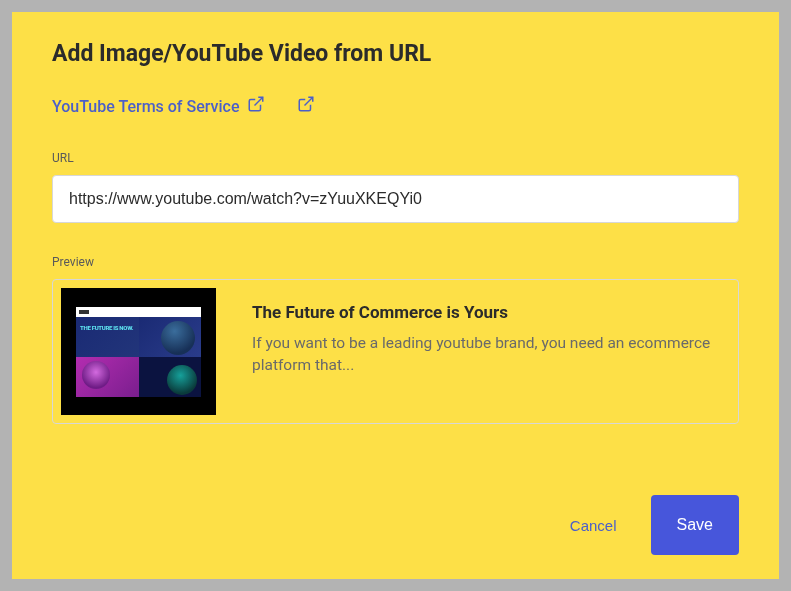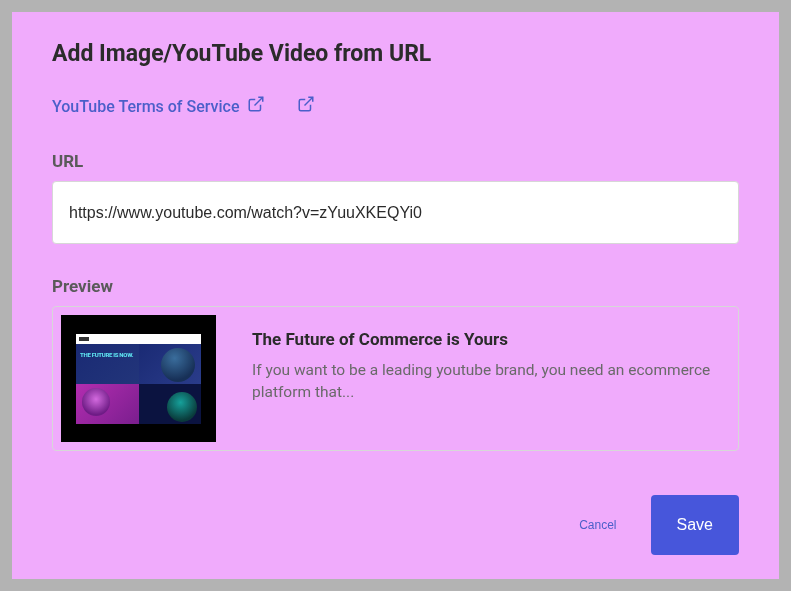--- a/index.html
+++ b/index.html
@@ -8,21 +8,21 @@
       padding: 0;
     }
     body {
       font-family: -apple-system, BlinkMacSystemFont, "Segoe UI", Roboto, Helvetica, Arial, sans-serif;
       background: #b3b3b3;
       width: 791px;
       height: 591px;
       padding: 12px;
     }
     .dialog {
-      background: #f0abfc;
+      background: #fde047;
       width: 100%;
       height: 100%;
       padding: 28px 40px 28px 40px;
       display: flex;
       flex-direction: column;
       position: relative;
     }
     .dialog-title {
       font-size: 23px;
       font-weight: 700;
@@ -44,29 +44,29 @@
       text-decoration: none;
     }
     .ext-link svg {
       width: 18px;
       height: 18px;
       stroke: #4b5fc9;
       stroke-width: 2;
       fill: none;
     }
     .field-label {
-      font-size: 17px;
-      font-weight: 700;
+      font-size: 12px;
+      font-weight: 400;
       color: #5a5a5a;
       margin-bottom: 10px;
       display: block;
     }
     .url-input {
       width: 100%;
-      height: 63px;
+      height: 48px;
       border: 1px solid #d7d7d7;
       border-radius: 4px;
       padding: 0 16px;
       font-size: 16px;
       color: #2b2b2b;
       margin-bottom: 32px;
     }
     .preview-card {
       width: 100%;
       border: 1px solid #d7d7d7;
@@ -185,21 +185,21 @@
       right: 40px;
       bottom: 24px;
       display: flex;
       align-items: center;
       gap: 28px;
     }
     .btn-cancel {
       background: transparent;
       border: none;
       color: #4b5fc9;
-      font-size: 12px;
+      font-size: 15px;
       font-weight: 500;
       cursor: pointer;
       padding: 10px 6px;
     }
     .btn-save {
       background: #4756db;
       border: none;
       color: #ffffff;
       font-size: 16px;
       font-weight: 500;

